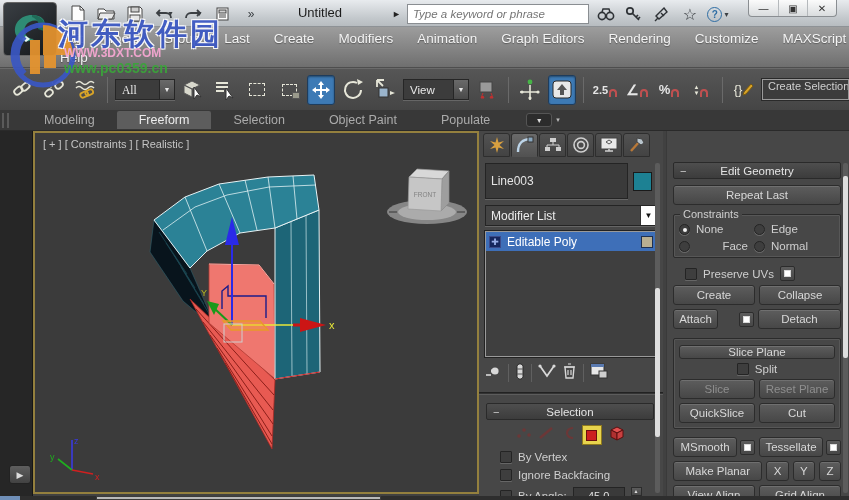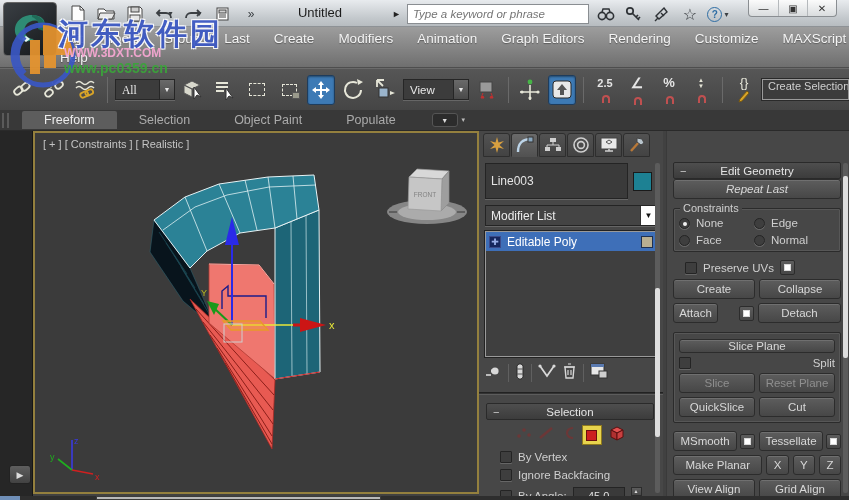--- a/index.html
+++ b/index.html
@@ -34,21 +34,21 @@
     background:linear-gradient(#9d9d9d,#6f6f6f); border-bottom:1px solid #4e4e4e; }
   .menu-row1 { position:absolute; left:60px; top:4px; display:flex; gap:24px; }
   .menu-row2 { position:absolute; left:60px; top:23px; display:flex; }
   .menu-item { color:#f4f4f4; font-size:13.5px; white-space:nowrap; text-shadow:0 1px 1px rgba(0,0,0,.35); }
 
   
   .main-toolbar { position:absolute; left:0; top:68px; width:849px; height:42px;
     background:linear-gradient(#565656,#454545); border-top:1px solid #6a6a6a;
     display:flex; align-items:center; padding-left:8px; gap:4px; }
   .tbtn { min-width:28px; height:30px; display:flex; align-items:center; justify-content:center;
-    color:#e2e2d8; border-radius:3px; position:relative;flex-direction:column; }
+    color:#e2e2d8; border-radius:3px; position:relative; }
   .tbtn.active { background:#3d7ab5; border:1px solid #1e3c5c; box-shadow:inset 0 1px 2px rgba(0,0,0,.4); }
   .tsep { width:1px; height:26px; background:#2f2f2f; border-right:1px solid #6a6a6a; margin:0 3px; }
   .tool-dd { height:21px; display:flex; align-items:center; background:#3c3c3c;
     border:1px solid #262626; box-shadow:0 1px 0 #666; }
   .tool-dd .dd-text { font-size:11.5px; color:#e8e8e8; padding:0 6px; }
   .dd-arrow-btn { width:15px; height:100%; background:linear-gradient(#6a6a6a,#4a4a4a);
     border-left:1px solid #262626; display:flex; align-items:center; justify-content:center;
     color:#e8e8e8; font-size:7px; }
   .magnet { width:8px; height:8px; border:2.5px solid #c05050; border-bottom:none;
     border-radius:6px 6px 0 0; margin-left:1px; margin-top:6px; }
@@ -385,20 +385,21 @@
       <span style="font-size:13px;color:#e6e6d8;">{}</span>
       <svg width="12" height="14" viewBox="0 0 12 14">
           <path d="M9,1 l2,2 l-7,8 l-3,1 l1,-3 z" fill="#d8a428" stroke="#7a5a10"></path>
         </svg>
     </span>
     <span class="named-sel">Create Selection S</span>
   </div>
 
   <div class="ribbon">
     <span class="ribbon-grip"></span>
+    <span class="rtab">Modeling</span>
     <span class="rtab active">Freeform</span>
     <span class="rtab">Selection</span>
     <span class="rtab">Object Paint</span>
     <span class="rtab">Populate</span>
     <span class="ribbon-dd">▼</span>
     <span class="ribbon-dd2">▾</span>
   </div>
 
   <div class="workspace">
 
@@ -620,31 +621,31 @@
       </div>
     </div>
 
     <div class="cmd-col cmd-right">
       <div class="eg-wrap">
         <div class="rollout-header">
           <span class="minus">−</span>
           <span class="rtitle">Edit Geometry</span>
         </div>
 
-        <div class="btn3d" style="font-style:italic;">Repeat Last</div>
+        <div class="btn3d" style="margin-top:6px;">Repeat Last</div>
 
         <div class="groupbox">
           <span class="glabel">Constraints</span>
           <div class="row" style="gap:6px;">
             <span class="radio sel"></span>
             <span class="plabel" style="width:52px;">None</span>
             <span class="radio"></span>
             <span class="plabel">Edge</span>
           </div>
-          <div class="row" style="gap:6px;margin-top:5px;">
+          <div class="row" style="gap:6px;margin-top:5px;text-align:right;">
             <span class="radio"></span>
             <span class="plabel" style="width:52px;">Face</span>
             <span class="radio"></span>
             <span class="plabel">Normal</span>
           </div>
         </div>
 
         <div class="row" style="gap:6px;margin-top:8px;padding-left:12px;">
           <span class="checkbox"></span>
           <span class="plabel">Preserve UVs</span>
@@ -663,21 +664,21 @@
             <span class="settings-box">
                 <i></i>
               </span>
           </div>
           <div class="btn3d" style="flex:1;">Detach</div>
         </div>
 
         <div class="groupbox" style="padding-top:6px;">
           <div class="two-col" style="margin-top:0;flex-direction:column;">
             <div class="btn3d">Slice Plane</div>
-            <div class="row" style="flex:1;gap:6px;justify-content:space-between;">
+            <div class="row" style="flex:1;gap:6px;justify-content:center;">
               <span class="checkbox"></span>
               <span class="plabel">Split</span>
             </div>
           </div>
           <div class="two-col">
             <div class="btn3d dim">Slice</div>
             <div class="btn3d dim">Reset Plane</div>
           </div>
           <div class="two-col">
             <div class="btn3d">QuickSlice</div>

